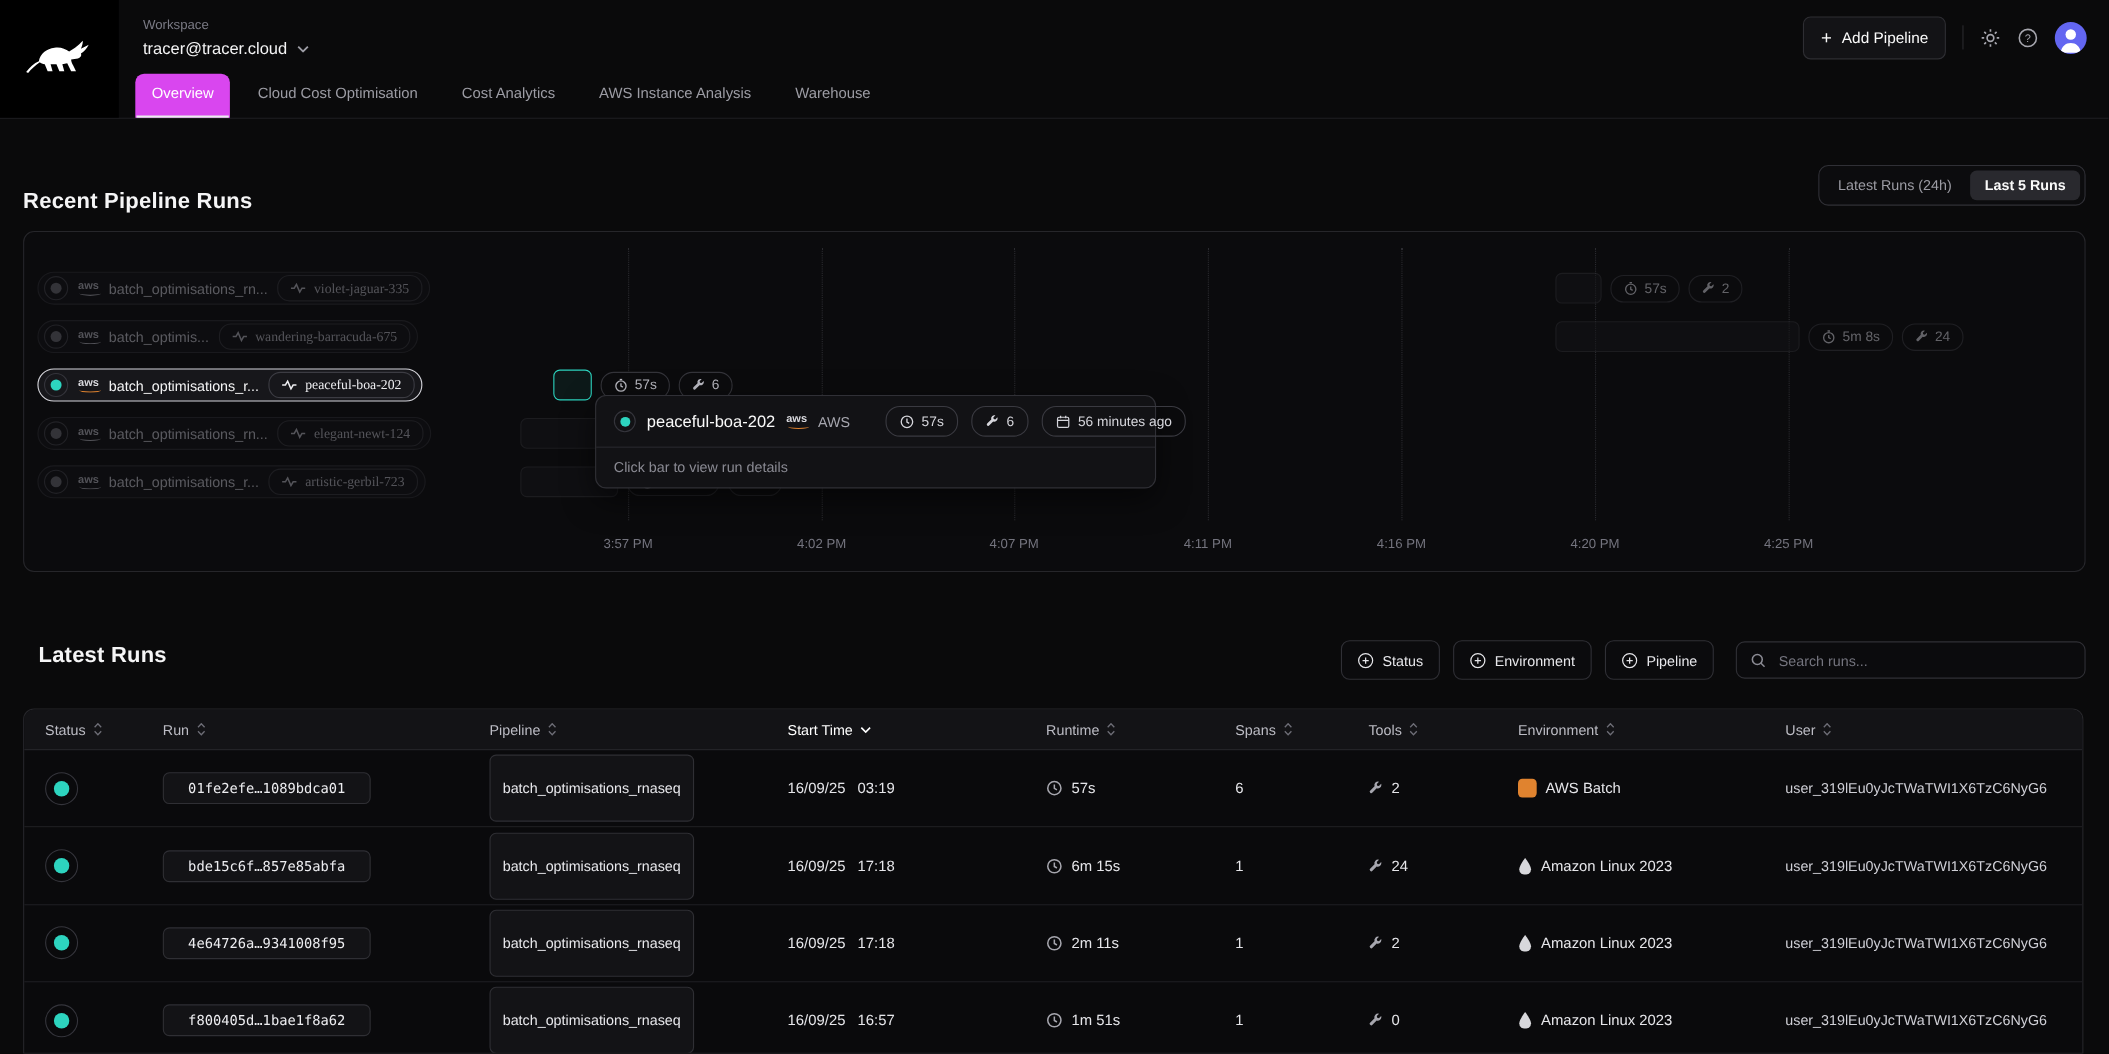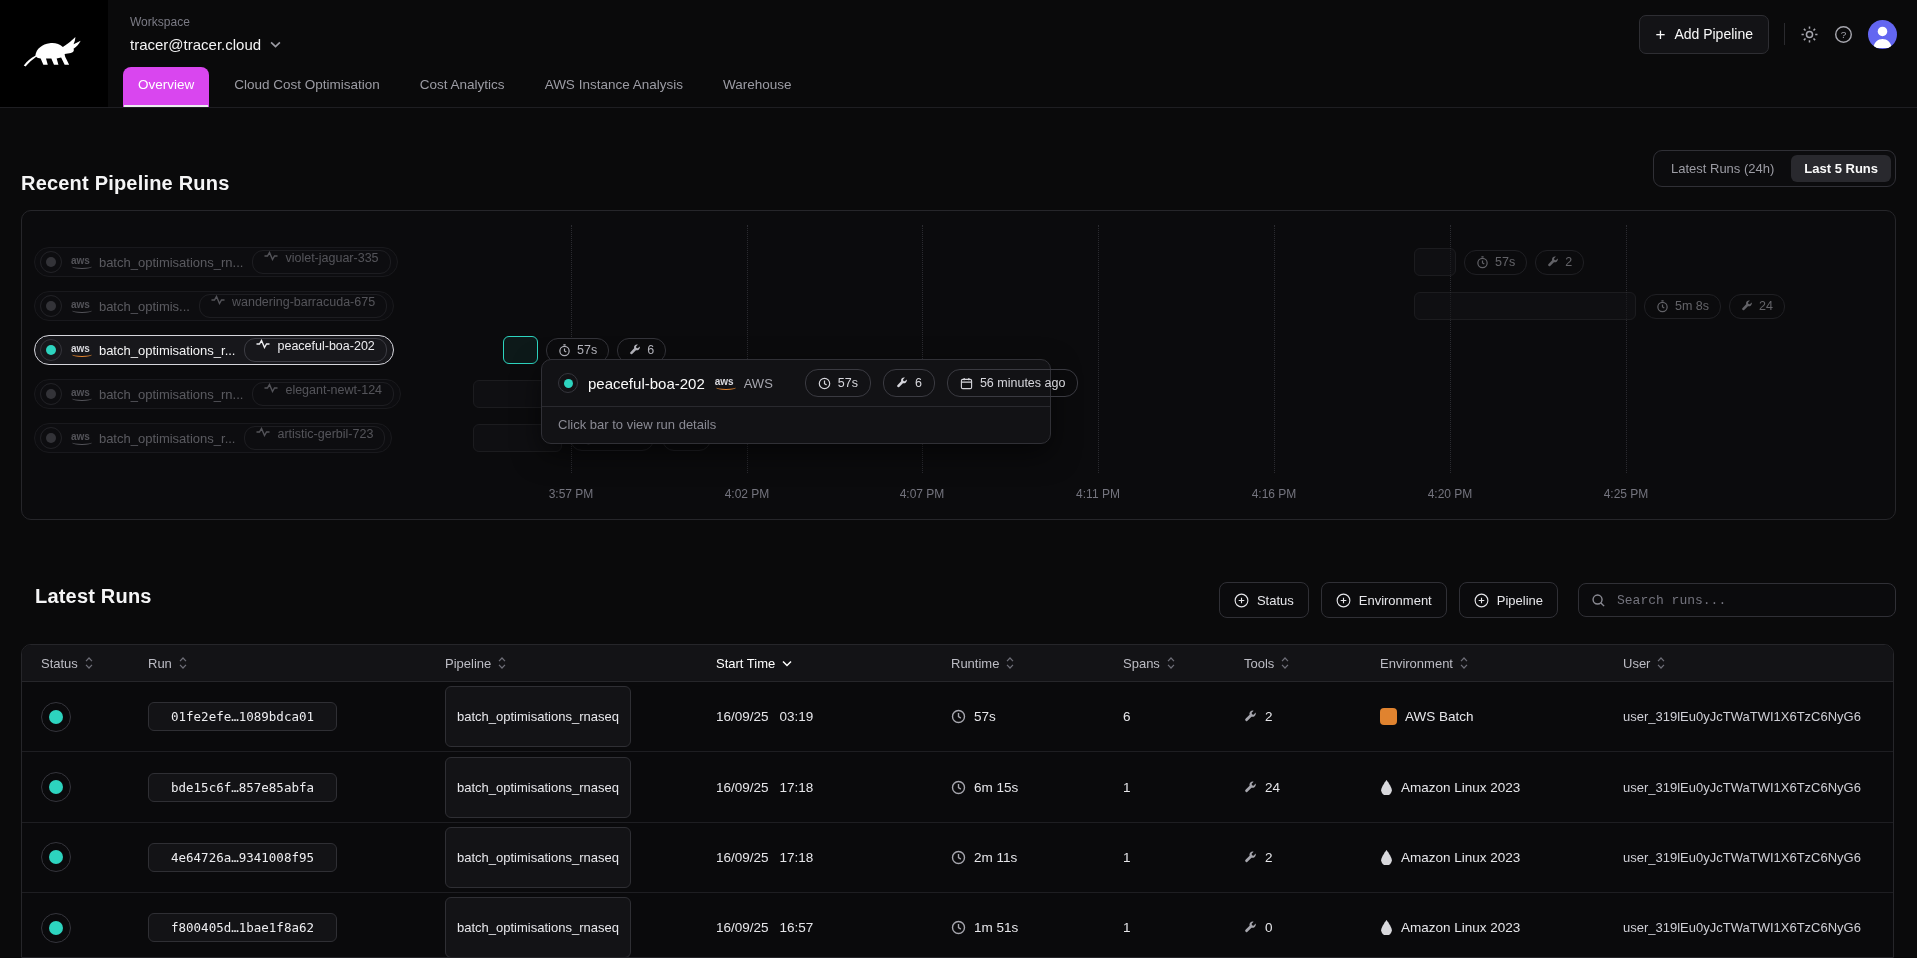--- a/index.html
+++ b/index.html
@@ -45,22 +45,22 @@
   .ring.sm{width:20px;height:20px;}
   .ring.sm .dot{width:10px;height:10px;}
   .dot{border-radius:50%;background:#54545c;}
   .dot.teal{background:#2dd4bf;}
   .aws-logo{font-size:10px;font-weight:700;color:#8d8d96;position:relative;line-height:1;padding-bottom:3px;flex:none;}
   .aws-logo::after{content:"";position:absolute;left:1px;right:-2px;bottom:0;height:4px;border-bottom:1.4px solid #8d8d96;border-radius:50%;}
   .aws-logo.orange{color:#d8d8dd;}
   .aws-logo.orange::after{border-bottom-color:#e0832f;}
   .legend-name{font-size:13px;color:#9a9aa3;white-space:nowrap;}
   .legend-row.active .legend-name{color:#f4f4f5;}
-  .run-pill{display:inline-flex;align-items:flex-start;gap:7px;height:22px;padding:0 11px;border:1px solid #2d2d33;border-radius:11px;
-      font-size:12.5px;color:#8f8f98;white-space:nowrap;}
+  .run-pill{display:inline-flex;align-items:center;gap:7px;height:22px;padding:0 11px;border:1px solid #2d2d33;border-radius:11px;
+      font-size:12.5px;color:#8f8f98;white-space:nowrap;font-family:Liberation Serif, serif;}
   .legend-row.active .run-pill{color:#ececef;border-color:#3c3c43;}
 
   .bar-row{position:absolute;display:flex;align-items:center;gap:8px;}
   .bar-row.dim{opacity:.5;}
   .bar{height:26px;border-radius:6px;background:#141417;border:1px solid #2d2d32;flex:none;cursor:pointer;}
   .bar.teal{border:1.5px solid #2dd4bf;background:rgba(45,212,191,.07);}
   .chip-badge{display:inline-flex;align-items:center;gap:6px;height:23px;padding:0 11px;border:1px solid #34343a;
       border-radius:12px;font-size:12.5px;color:#b9b9c1;white-space:nowrap;background:#0c0c0e;}
 
   .tooltip{position:absolute;left:519px;top:148px;width:508px;background:#121215;border:1px solid #303036;border-radius:10px;
@@ -73,21 +73,21 @@
       font-size:12.5px;color:#d6d6dc;white-space:nowrap;}
   .tt-divider{height:1px;background:#29292e;}
   .tt-footer{padding:10px 16px 11px;font-size:13px;color:#8a8a93;}
 
   
   .filters{position:absolute;right:21px;top:582px;display:flex;gap:12px;align-items:center;}
   .filter-btn{display:flex;align-items:center;gap:8px;height:34px;padding:0 14px;border:1px solid #303036;border-radius:8px;
       font-size:13px;color:#e6e6ea;cursor:pointer;background:#0b0b0d;}
   .search-box{display:flex;align-items:center;gap:9px;height:34px;width:318px;padding:0 12px;border:1px solid #303036;
       border-radius:8px;margin-left:8px;color:#8b8b94;background:#0b0b0d;box-sizing:border-box;}
-  .search-box input{flex:1;background:transparent;border:0;outline:0;color:#d6d6dc;font-size:13px;font-family:Liberation Mono, monospace;}
+  .search-box input{flex:1;background:transparent;border:0;outline:0;color:#d6d6dc;font-size:13px;font-family:Liberation Sans, sans-serif;}
   .search-box input::placeholder{color:#74747e;}
 
   .table{position:absolute;left:21px;top:644px;width:1873px;height:314px;border:1px solid #26262a;border-radius:10px 10px 0 0;
       overflow:hidden;background:#0a0a0c;box-sizing:border-box;}
   .tgrid{display:grid;grid-template-columns:107px 297px 271px 235px 172px 121px 136px 243px 1fr;align-items:center;padding-left:19px;}
   .thead{height:36px;background:#131316;border-bottom:1px solid #26262a;}
   .th{display:flex;align-items:center;gap:7px;font-size:13px;color:#bcbcc4;cursor:pointer;}
   .th .sort{color:#6d6d76;}
   .th.sorted{color:#fff;}
   .trow{height:69.4px;border-bottom:1px solid #1e1e22;}

